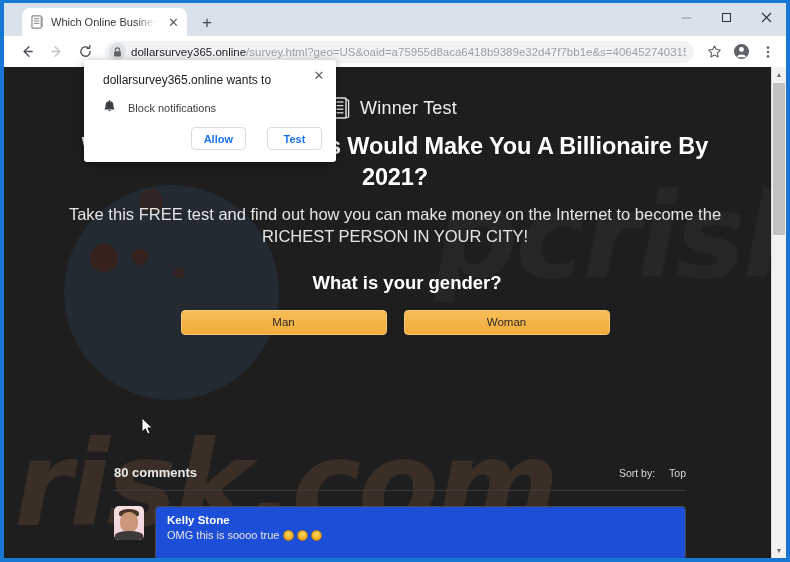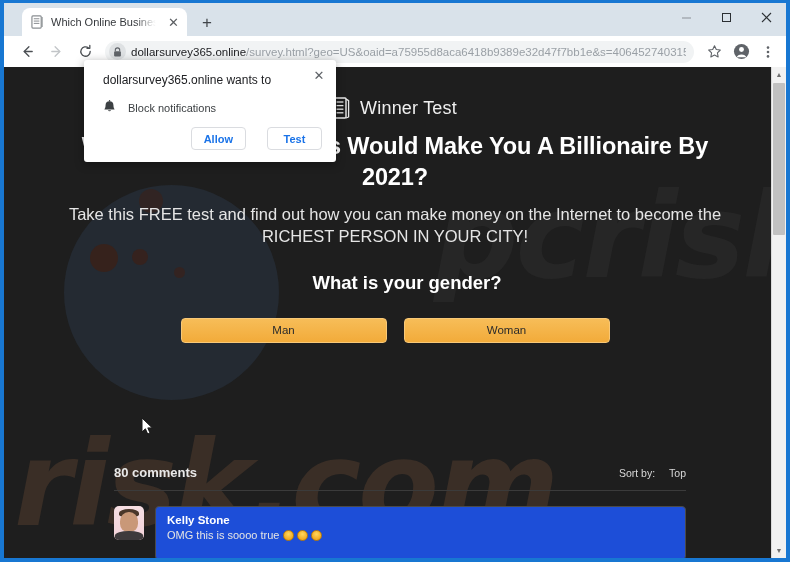--- a/index.html
+++ b/index.html
@@ -167,21 +167,20 @@
     display: flex; justify-content: center; gap: 17px;
   }
   .answer-btn {
     width: 206px; height: 25px;
     background: linear-gradient(180deg,#f7bd58 0%,#f2ab3a 100%);
     border: 1px solid #f8c877;
     border-radius: 4px;
     color: #2b2b2b; font-size: 11.5px;
     display: flex; align-items: center; justify-content: center;
     cursor: pointer;
-    margin-top: 8px;
   }
 
   
   .comments {
     position: absolute; left: 110px; right: 100px; top: 398px;
   }
   .comments-head {
     display: flex; align-items: baseline; justify-content: space-between;
     padding-bottom: 10px;
     border-bottom: 1px solid #3b3b3b;

